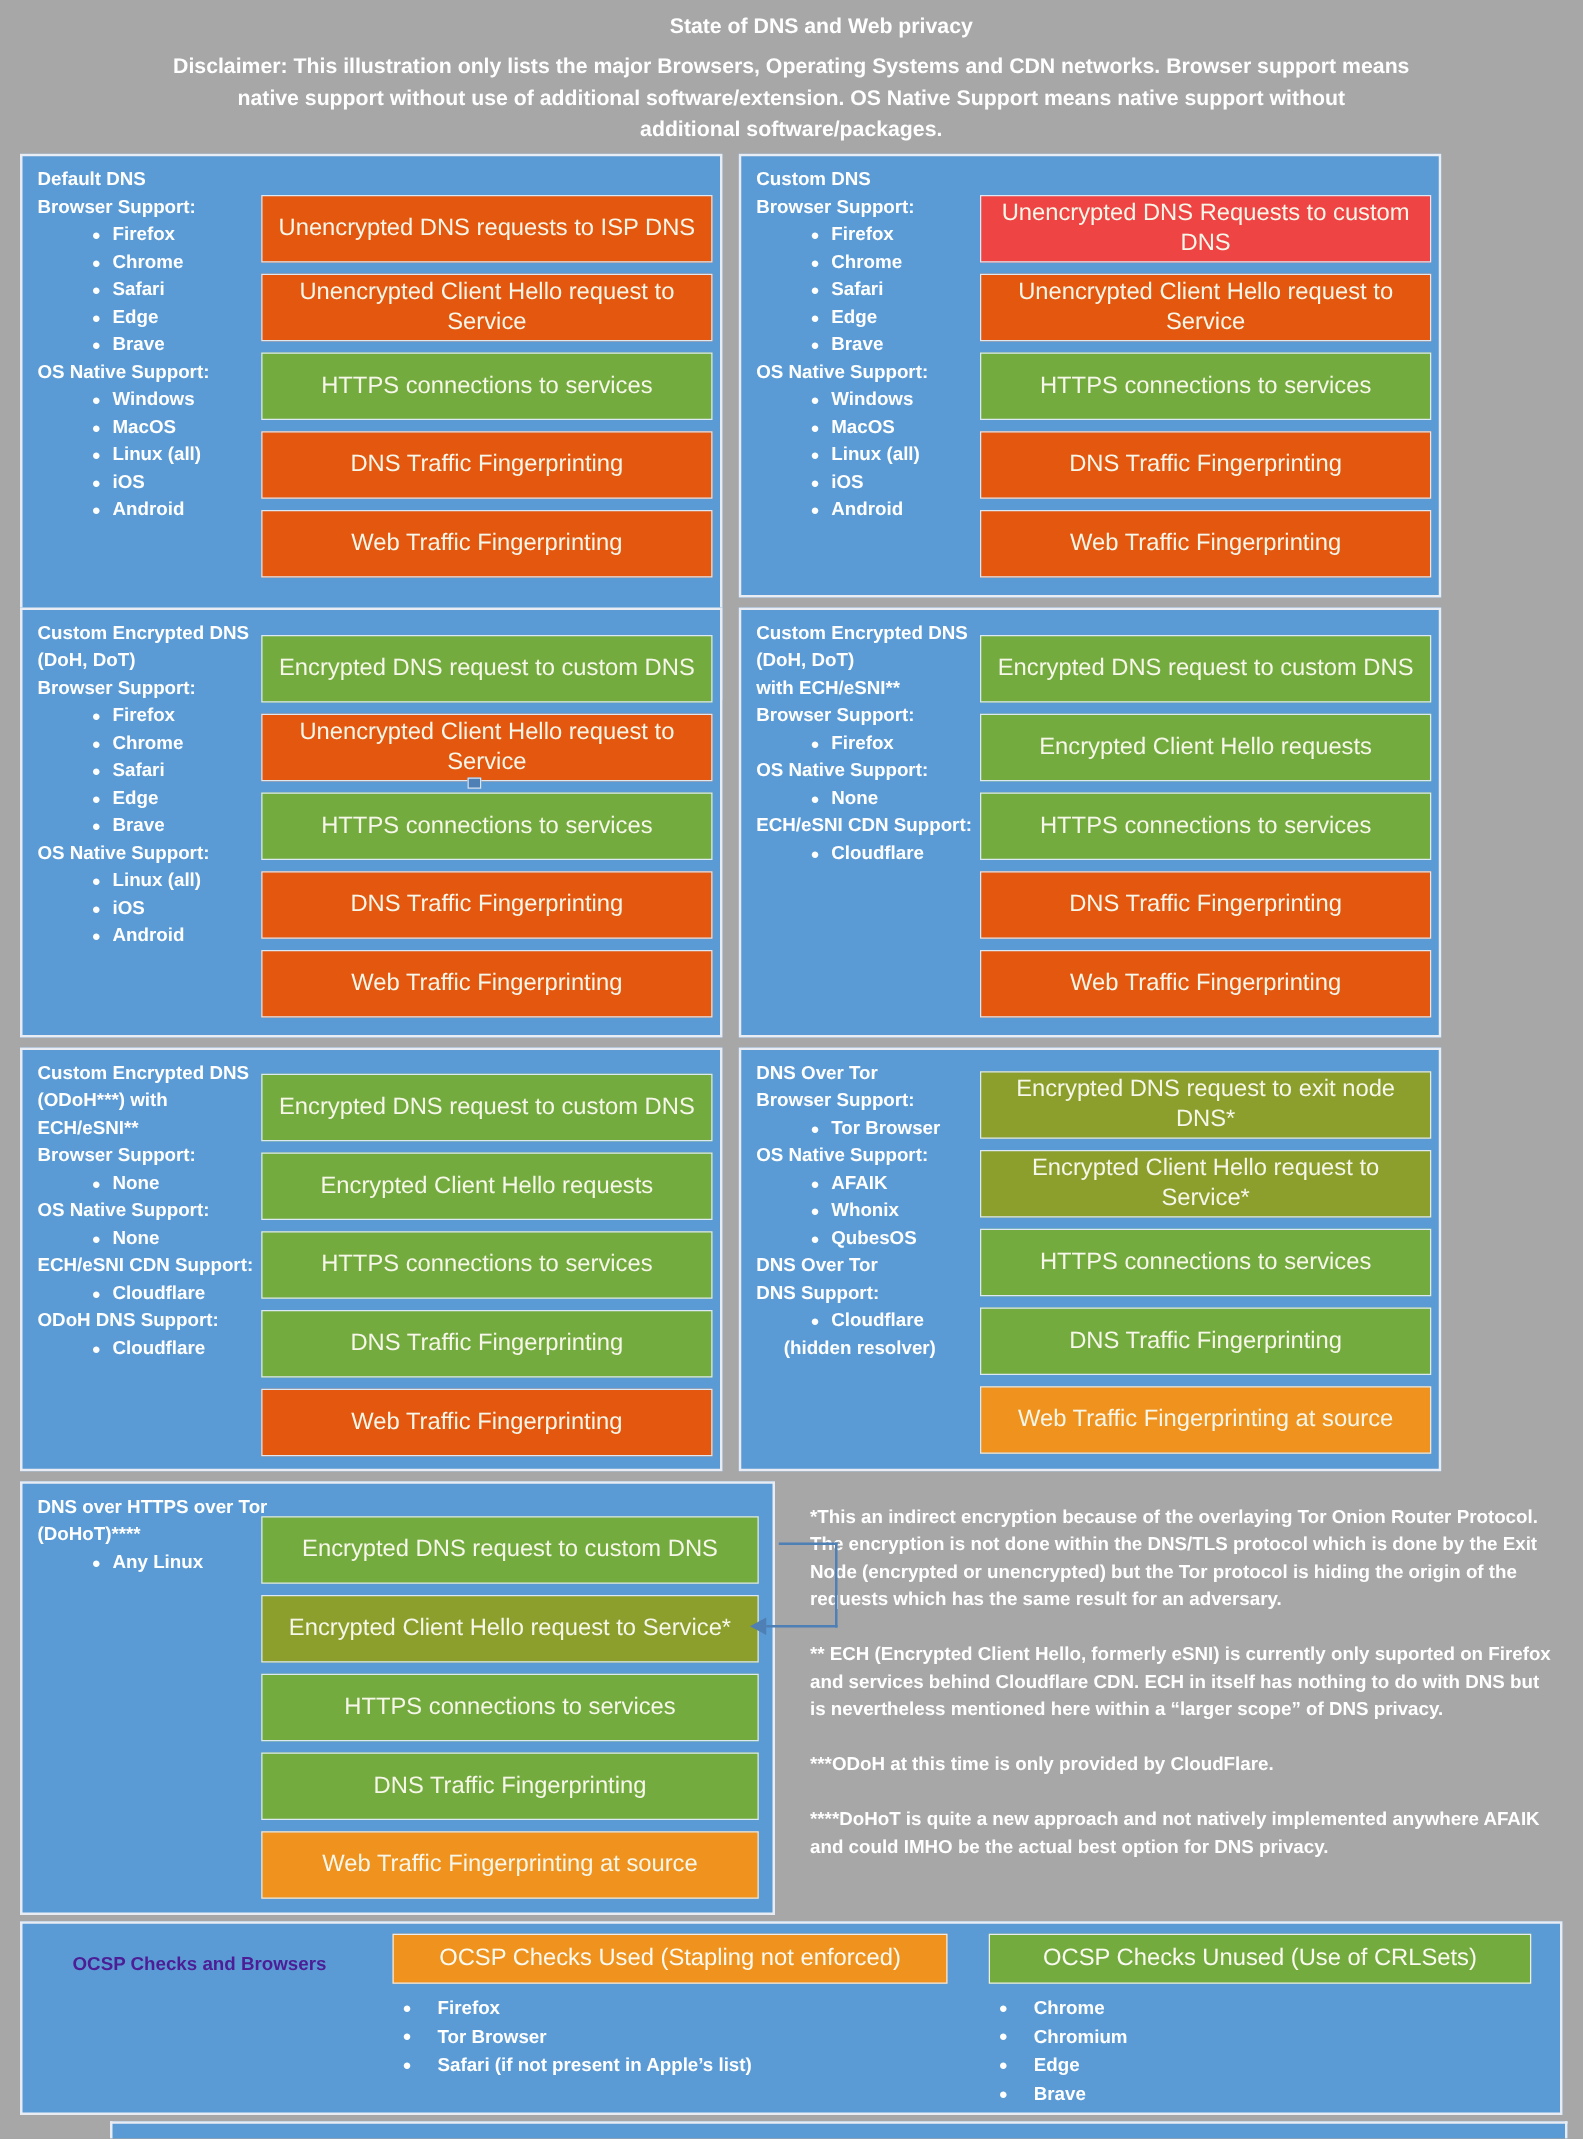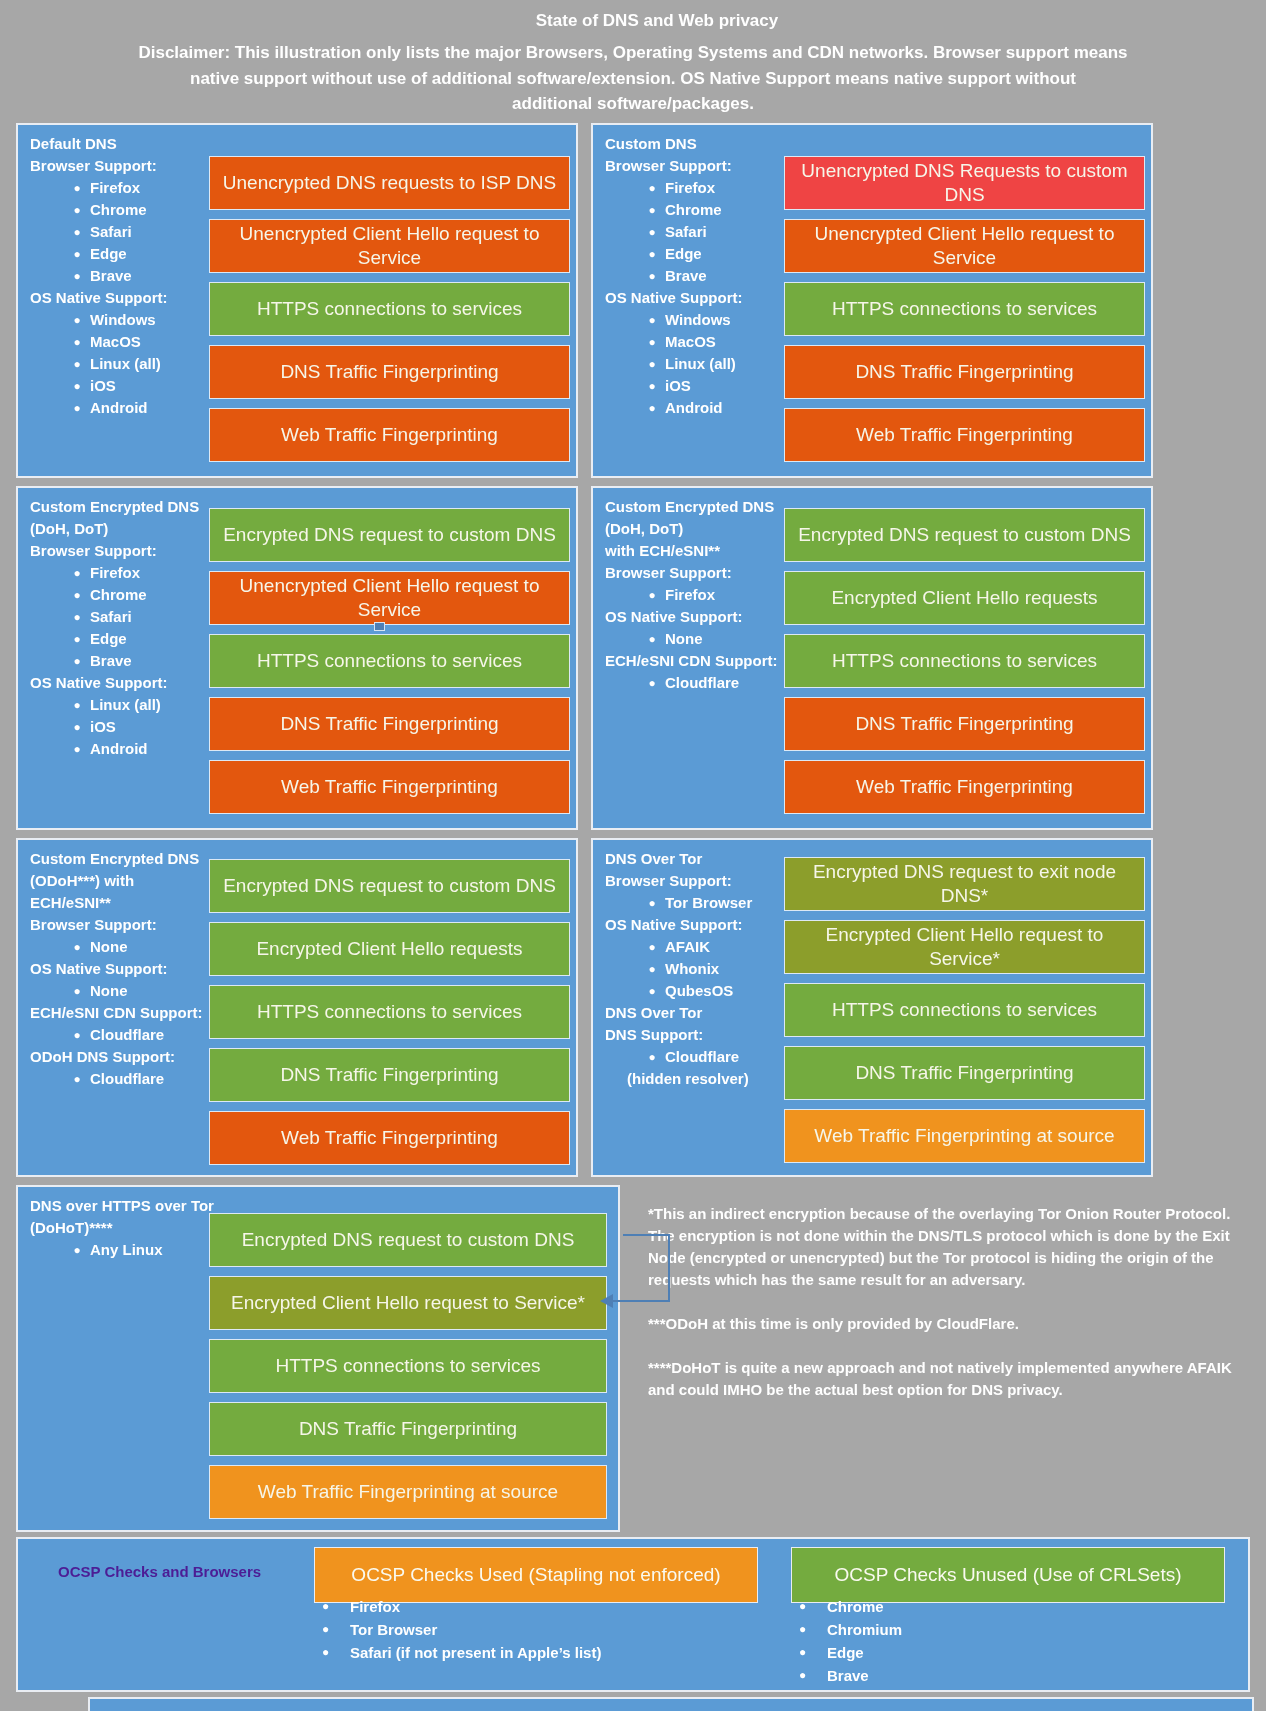--- a/index.html
+++ b/index.html
@@ -7,21 +7,21 @@
          font-family:"Liberation Sans",sans-serif;overflow:hidden;}
 
   
   #title{position:absolute;top:11px;left:0;width:100%;text-align:center;
          color:#FFFFFF;font-weight:bold;font-size:17px;margin-left:24px;}
   #disclaimer{position:absolute;top:40px;left:0;width:100%;text-align:center;
          color:#FFFFFF;font-weight:bold;font-size:17px;line-height:25.5px;}
 
   
   .panel{position:absolute;background:#5B9BD5;border:2px solid #E9EDF3;box-sizing:border-box;}
-  #panel-0{left:16px;top:123px;width:562px;height:355px;}
+  #panel-0{left:16px;top:123px;width:562px;height:437px;}
   #panel-1{left:591px;top:123px;width:562px;height:355px;}
   #panel-2{left:16px;top:486px;width:562px;height:344px;}
   #panel-3{left:591px;top:486px;width:562px;height:344px;}
   #panel-4{left:16px;top:838px;width:562px;height:339px;}
   #panel-5{left:591px;top:838px;width:562px;height:339px;}
   #panel-6{left:16px;top:1185px;width:604px;height:347px;}
 
   .pleft{position:absolute;left:12px;top:8px;width:195px;color:#FFFFFF;
          font-weight:bold;font-size:15px;line-height:22px;}
   .ptitle,.plabel{white-space:nowrap;}
@@ -52,21 +52,21 @@
   #connector-h2{left:613px;top:1300px;width:57px;height:2px;}
   #connector-arrow{position:absolute;left:600px;top:1294px;width:0;height:0;
        border-right:13px solid #4E7FB5;border-top:7px solid transparent;border-bottom:7px solid transparent;}
   #artifact{position:absolute;left:374px;top:622px;width:11px;height:9px;
        background:#4E7FB5;border:1px solid #D7E4F2;box-sizing:border-box;}
 
   
   #ocsp{position:absolute;left:16px;top:1537px;width:1234px;height:155px;
         background:#5B9BD5;border:2px solid #E9EDF3;box-sizing:border-box;}
   .ocsp-title{position:absolute;left:12px;top:24px;color:#4c1d95;font-weight:bold;font-size:15px;white-space:nowrap;margin-left:28px;}
-  .ocsp-head{position:absolute;top:8px;height:56px;display:flex;align-items:center;justify-content:center;
+  .ocsp-head{position:absolute;top:8px;height:40px;display:flex;align-items:center;justify-content:center;
         color:#FAFAF0;font-size:19px;border:1px solid #E9EDF3;box-sizing:border-box;text-align:right;}
   #ocsp-used-head{left:296px;width:444px;background:#F0931E;}
   #ocsp-unused-head{left:773px;width:434px;background:#74AB3F;}
   .ocsp-list{position:absolute;top:56px;color:#FFFFFF;font-weight:bold;font-size:15px;line-height:23px;}
   #ocsp-used-list{left:304px;}
   #ocsp-unused-list{left:781px;}
   .orow{display:flex;}
   .orow .dot{flex:none;width:12px;font-size:12px;}
   .orow .btext{flex:none;margin-left:16px;white-space:nowrap;}
 
@@ -355,20 +355,21 @@
           <div class="bar" style="background: rgb(140, 158, 43);">Encrypted Client Hello request to Service*</div>
           <div class="bar" style="background: rgb(116, 171, 63);">HTTPS connections to services</div>
           <div class="bar" style="background: rgb(116, 171, 63);">DNS Traffic Fingerprinting</div>
           <div class="bar" style="background: rgb(240, 147, 30);">Web Traffic Fingerprinting at source</div>
         </div>
       </div>
     </div>
 
   <div id="notes">
       <p>*This an indirect encryption because of the overlaying Tor Onion Router Protocol. The encryption is not done within the DNS/TLS protocol which is done by the Exit Node (encrypted or unencrypted) but the Tor protocol is hiding the origin of the requests which has the same result for an adversary.</p>
+      <p>** ECH (Encrypted Client Hello, formerly eSNI) is currently only suported on Firefox and services behind Cloudflare CDN. ECH in itself has nothing to do with DNS but is nevertheless mentioned here within a “larger scope” of DNS privacy.</p>
       <p>***ODoH at this time is only provided by CloudFlare.</p>
       <p>****DoHoT is quite a new approach and not natively implemented anywhere AFAIK and could IMHO be the actual best option for DNS privacy.</p>
     </div>
 
   <div id="connector-h1" class="cline"></div>
   <div id="connector-v" class="cline"></div>
   <div id="connector-h2" class="cline"></div>
   <div id="connector-arrow"></div>
   <div id="artifact"></div>
 

